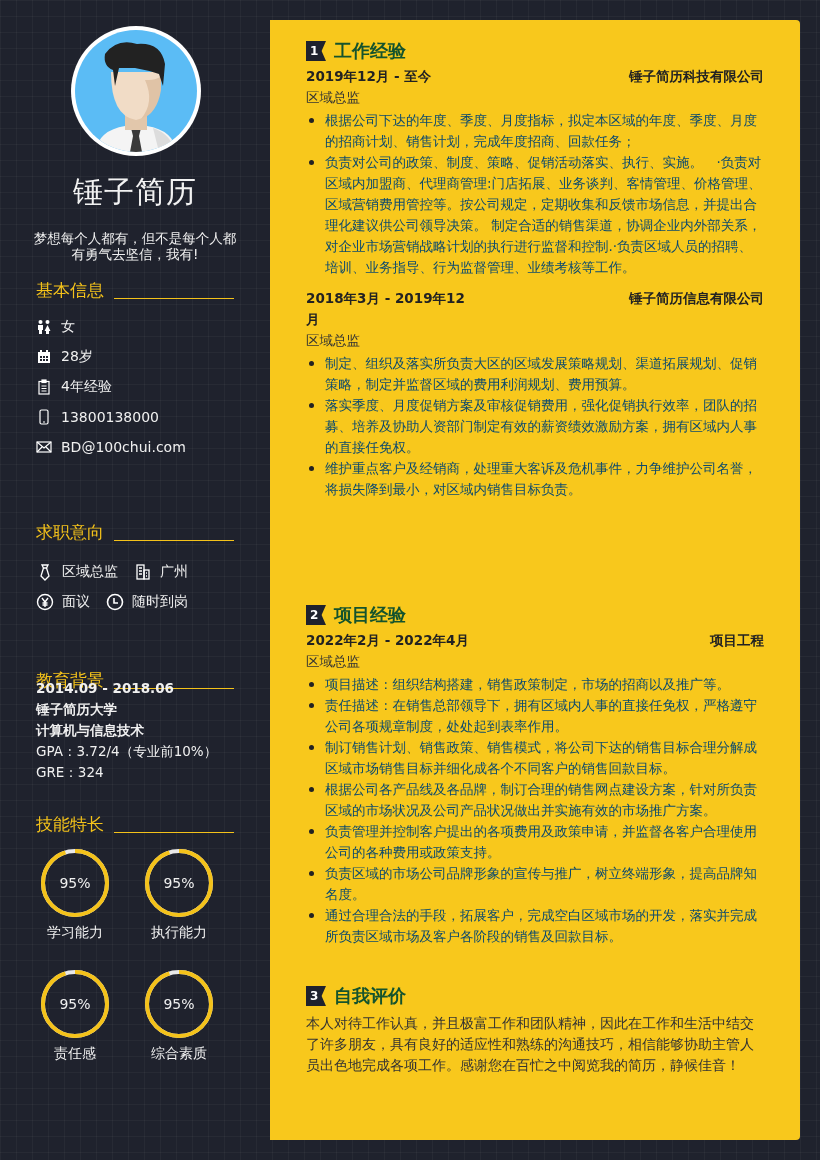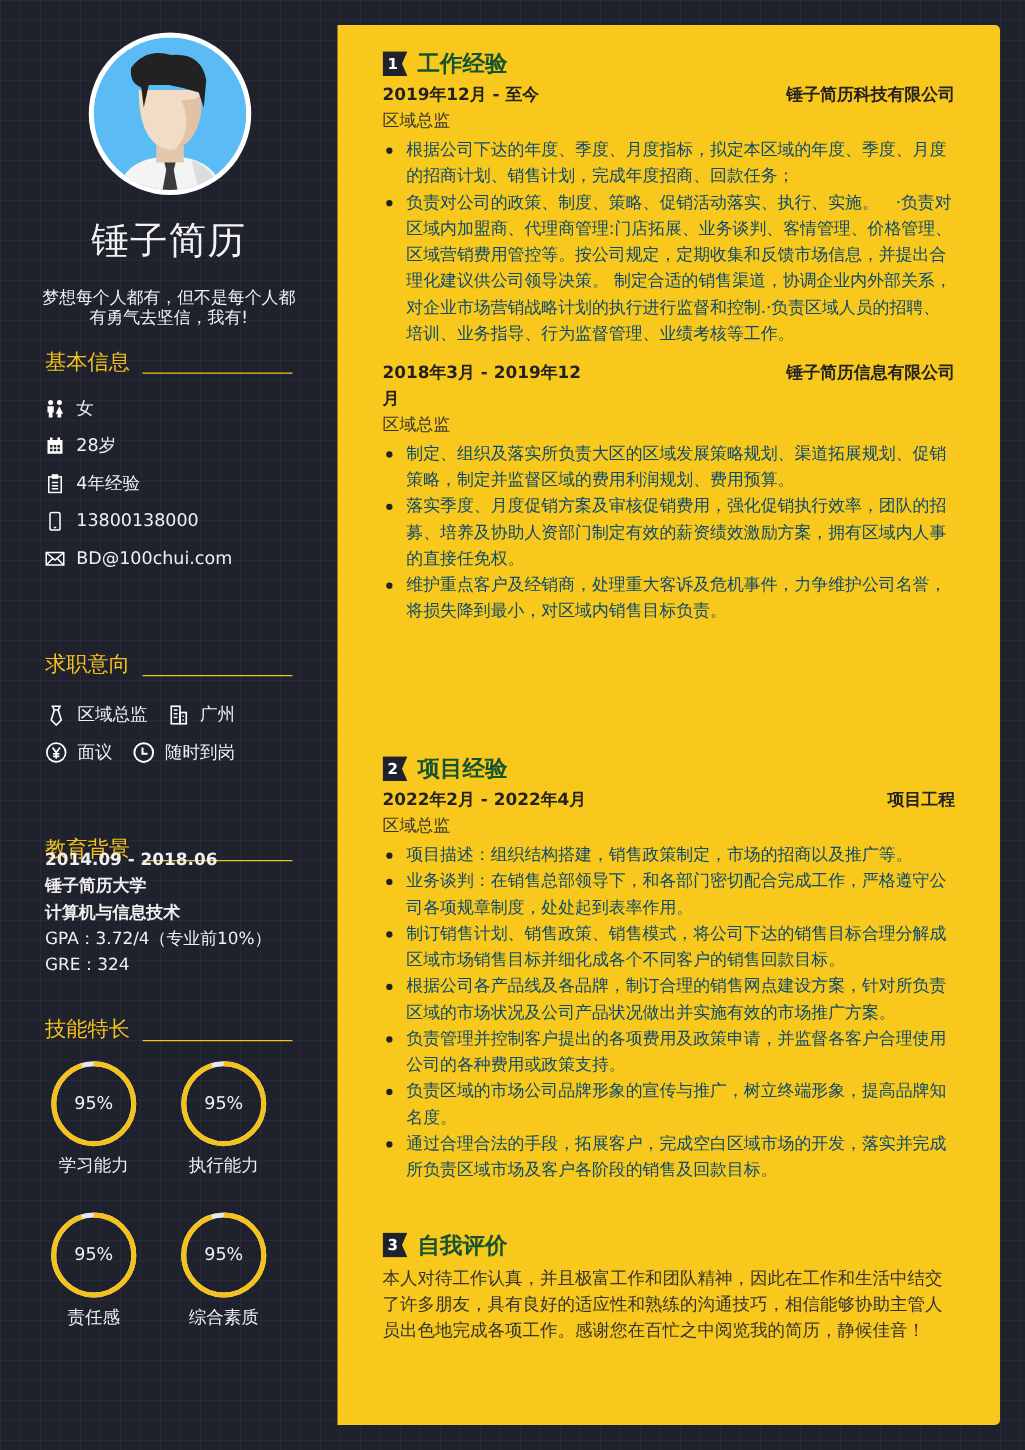--- a/index.html
+++ b/index.html
@@ -310,21 +310,21 @@
       <span class="badge">2</span>
       <span class="title">项目经验</span>
     </div>
     <div class="job-top">
       <span class="date">2022年2月 - 2022年4月</span>
       <span>项目工程</span>
     </div>
     <div class="role">区域总监</div>
     <ul class="bul">
       <li>项目描述：组织结构搭建，销售政策制定，市场的招商以及推广等。</li>
-      <li>业务谈判：在销售总部领导下，和各部门密切配合完成工作，严格遵守公司各项规章制度，处处起到表率作用。</li>
+      <li>责任描述：在销售总部领导下，拥有区域内人事的直接任免权，严格遵守公司各项规章制度，处处起到表率作用。</li>
       <li>制订销售计划、销售政策、销售模式，将公司下达的销售目标合理分解成区域市场销售目标并细化成各个不同客户的销售回款目标。</li>
       <li>根据公司各产品线及各品牌，制订合理的销售网点建设方案，针对所负责区域的市场状况及公司产品状况做出并实施有效的市场推广方案。</li>
       <li>负责管理并控制客户提出的各项费用及政策申请，并监督各客户合理使用公司的各种费用或政策支持。</li>
       <li>负责区域的市场公司品牌形象的宣传与推广，树立终端形象，提高品牌知名度。</li>
       <li>通过合理合法的手段，拓展客户，完成空白区域市场的开发，落实并完成所负责区域市场及客户各阶段的销售及回款目标。</li>
     </ul>
   </div>
 
   <div class="m-sec" style="top:961px;">
     <div class="m-head">

